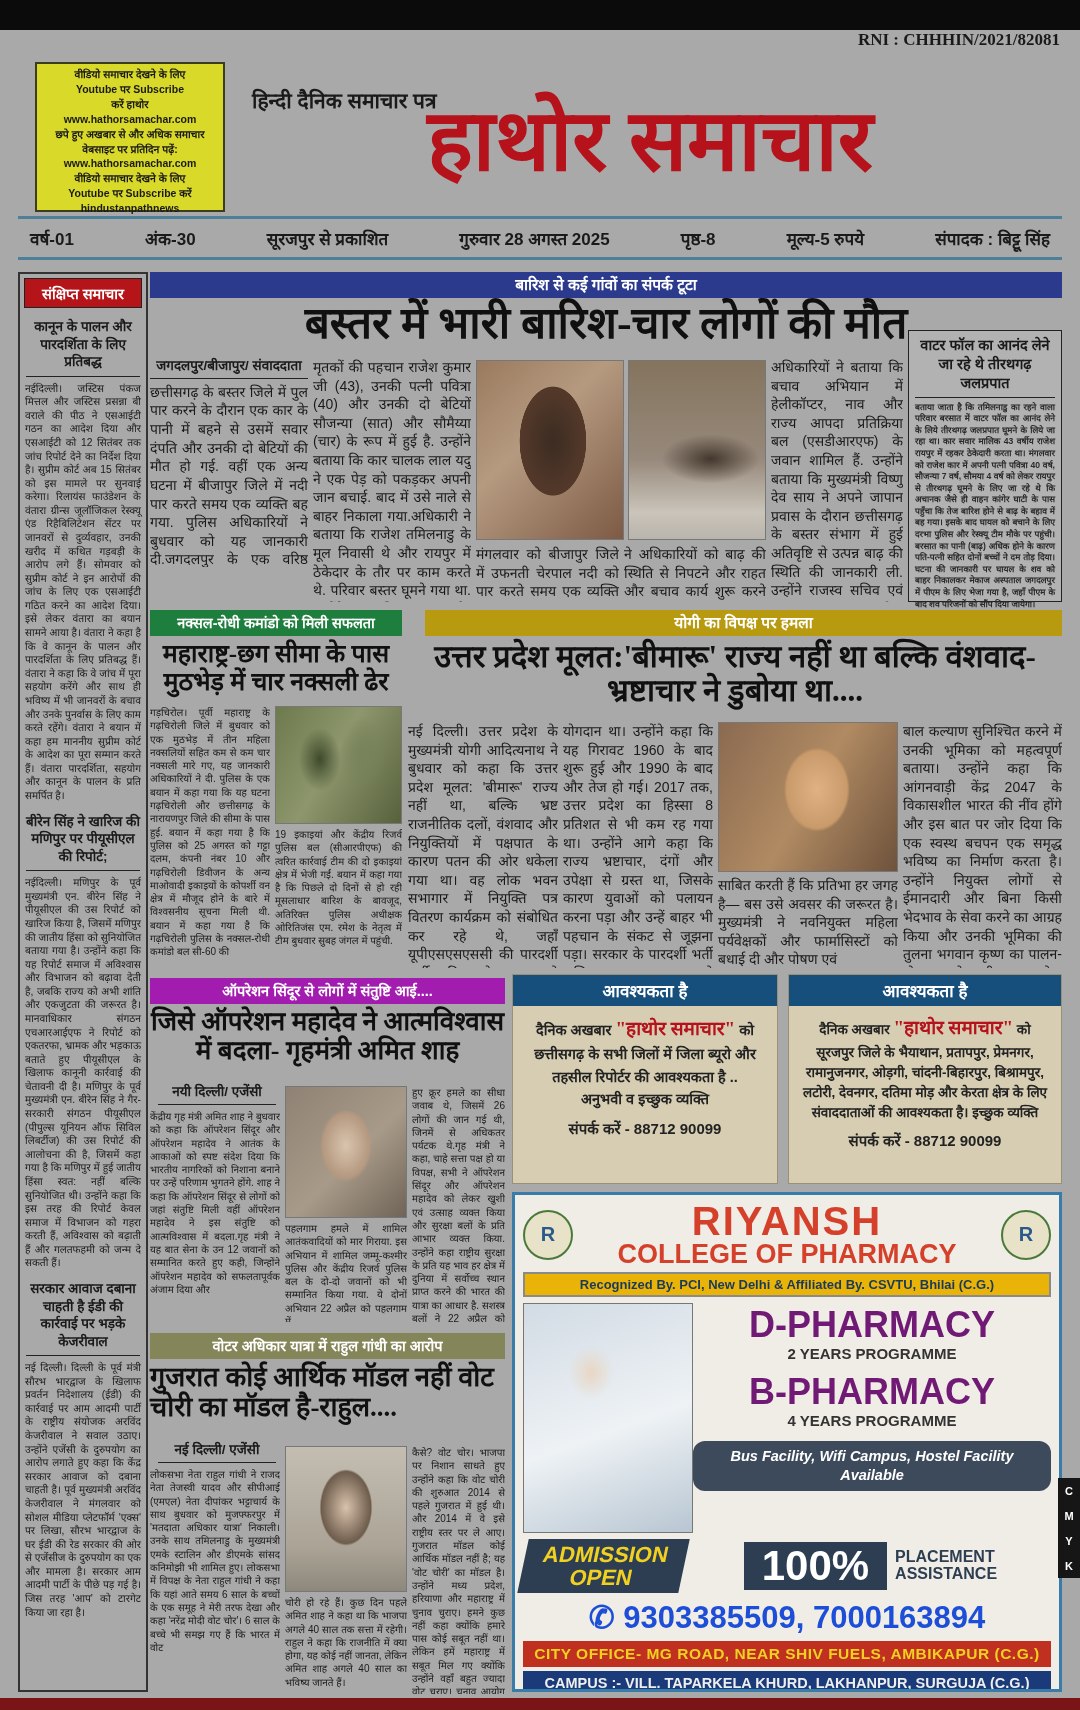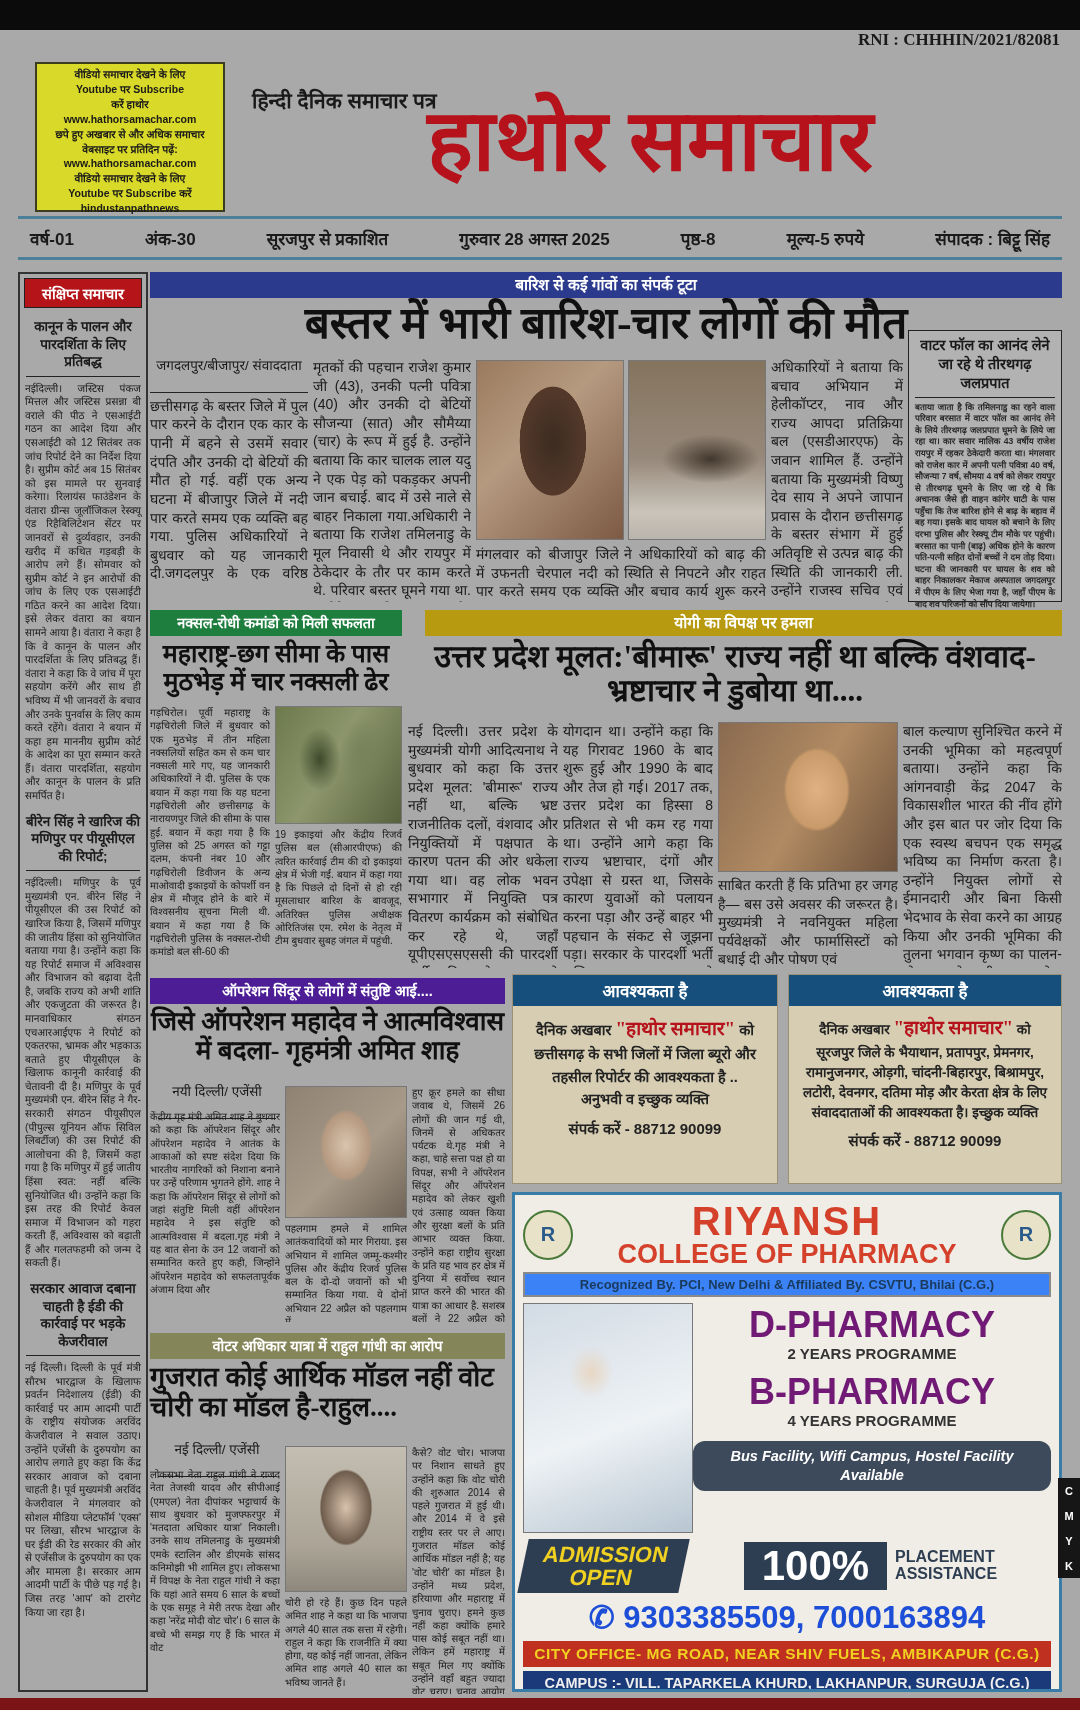--- a/index.html
+++ b/index.html
@@ -25,21 +25,21 @@
   
   .sidebar{left:18px;top:272px;width:130px;height:1420px;border:2px solid #333;padding:4px;box-sizing:border-box;overflow:hidden;}
   .sidebar-head{background:#b51418;color:#fff;font-weight:bold;text-align:center;font-size:14.5px;
                 padding:4px 2px;border:1px solid #222;}
   .sb-h{font-size:13.5px;font-weight:bold;text-align:center;border-bottom:1.5px solid #222;
         padding:6px 0 5px;margin:4px 2px 5px;line-height:1.3;}
   .sb-b{font-size:10.3px;text-align:justify;line-height:1.32;padding:0 1px;}
 
   .kicker{height:26px;color:#fff;font-weight:bold;font-size:15.5px;text-align:center;line-height:26px;overflow:hidden;}
   .hl{font-weight:800;color:#101010;text-align:center;line-height:1.1;font-family:"Liberation Serif",serif;}
-  .byline{font-weight:normal;font-size:13.5px;text-align:center;border-bottom:1.5px solid #222;padding-bottom:17px;line-height:1.25;}
+  .byline{font-weight:bold;font-size:13.5px;text-align:center;border-bottom:1.5px solid #222;padding-bottom:3px;line-height:1.25;}
   .body-col{font-size:14px;text-align:justify;line-height:1.33;overflow:hidden;}
   .photo{overflow:hidden;border:1px solid #777;box-sizing:border-box;}
 
   
   .ph-family{background:
      radial-gradient(55px 90px at 52% 45%, #3c2c22 0%, #54392a 60%, transparent 61%),
      linear-gradient(135deg,#9a7a5e 0%,#b59a80 40%,#7d5a44 100%);}
   .ph-flood{background:
      radial-gradient(70px 35px at 60% 55%, #43382e 0%, transparent 70%),
      linear-gradient(#84745e 0%,#97897b 55%,#cac4ba 85%,#b9b4ac 100%);}
@@ -74,21 +74,21 @@
 
   
   .riyansh{left:512px;top:1192px;width:550px;height:500px;border:3px solid #3a7ca8;background:#f0ede6;
            box-sizing:border-box;padding:6px 8px;overflow:hidden;}
   .ry-titlebar{display:flex;align-items:center;justify-content:space-between;}
   .ry-logo{width:46px;height:46px;border-radius:50%;background:#e8e2c8;border:2px solid #4a7a3a;
            display:flex;align-items:center;justify-content:center;font-weight:800;color:#2a5a8a;font-size:20px;}
   .ry-name{text-align:center;color:#d4402a;font-weight:800;line-height:1.0;}
   .ry-name .l1{font-size:40px;letter-spacing:2px;}
   .ry-name .l2{font-size:27px;}
-  .ry-recog{margin-top:4px;border:2px solid #8a8a8a;background:#3b82f6;color:#1a3a5c;font-weight:bold;
+  .ry-recog{margin-top:4px;border:2px solid #8a8a8a;background:#eab308;color:#1a3a5c;font-weight:bold;
             font-size:13px;text-align:center;padding:3px 0;}
   .ry-main{display:flex;margin-top:6px;}
   .ry-photo{width:170px;height:230px;}
   .ry-progs{flex:1;text-align:center;padding-top:4px;}
   .ry-prog{font-size:36px;font-weight:800;color:#701a75;line-height:1.0;}
   .ry-sub{font-size:15px;font-weight:800;color:#333;margin:2px 0 12px;}
   .ry-pill{display:inline-block;background:#3d4a5c;color:#fff;border-radius:12px;font-size:14.5px;
            font-weight:bold;font-style:italic;padding:6px 14px;line-height:1.3;}
   .ry-band{display:flex;align-items:center;margin-top:6px;}
   .ry-adm{background:#2e3e52;color:#f0d020;font-weight:800;font-size:22px;text-align:center;
@@ -176,21 +176,21 @@
   <div class="abs body-col" style="left:275px;top:828px;width:127px;height:138px;font-size:10px;">19 इकाइयां और केंद्रीय रिजर्व पुलिस बल (सीआरपीएफ) की त्वरित कार्रवाई टीम की दो इकाइयां क्षेत्र में भेजी गईं. बयान में कहा गया है कि पिछले दो दिनों से हो रही मूसलाधार बारिश के बावजूद, अतिरिक्त पुलिस अधीक्षक ओरितिजंस एम. रमेश के नेतृत्व में टीम बुधवार सुबह जंगल में पहुंची.</div>
 
   <div class="abs kicker" style="left:425px;top:610px;width:637px;background:#b89a10;">योगी का विपक्ष पर हमला</div>
   <div class="abs hl" style="left:408px;top:640px;width:654px;font-size:31px;">उत्तर प्रदेश मूलत:'बीमारू' राज्य नहीं था बल्कि वंशवाद-भ्रष्टाचार ने डुबोया था....</div>
   <div class="abs body-col" style="left:408px;top:722px;width:150px;height:246px;">नई दिल्ली। उत्तर प्रदेश के मुख्यमंत्री योगी आदित्यनाथ ने बुधवार को कहा कि उत्तर प्रदेश मूलत: 'बीमारू' राज्य नहीं था, बल्कि भ्रष्ट राजनीतिक दलों, वंशवाद और नियुक्तियों में पक्षपात के कारण पतन की ओर धकेला गया था। वह लोक भवन सभागार में नियुक्ति पत्र वितरण कार्यक्रम को संबोधित कर रहे थे, जहाँ यूपीएसएसएससी की पारदर्शी भर्ती प्रक्रिया के माध्यम से चयनित 2,425 महिला पर्यवेक्षकों और 13 फार्मासिस्टों को नियुक्ति पत्र प्रदान किए गए। योगी ने कहा कि 1947 से 1960 तक, उत्तर प्रदेश देश के अग्रणी राज्यों में से एक था, जिसका राष्ट्रीय सकल घरेलू उत्पाद में 14 प्रतिशत से अधिक का</div>
   <div class="abs body-col" style="left:563px;top:722px;width:150px;height:246px;">योगदान था। उन्होंने कहा कि यह गिरावट 1960 के बाद शुरू हुई और 1990 के बाद और तेज हो गई। 2017 तक, उत्तर प्रदेश का हिस्सा 8 प्रतिशत से भी कम रह गया था। उन्होंने आगे कहा कि राज्य भ्रष्टाचार, दंगों और उपेक्षा से ग्रस्त था, जिसके कारण युवाओं को पलायन करना पड़ा और उन्हें बाहर भी पहचान के संकट से जूझना पड़ा। सरकार के पारदर्शी भर्ती अभियान पर प्रकाश डालते हुए, योगी ने कहा कि अब दूरदराज और आदिवासी इलाकों के योग्य युवाओं तक अवसर पहुँच रहे हैं। उन्होंने कहा कि हर युवा के सपने होते हैं, लेकिन जब वे भेदभाव का शिकार होते हैं, तो यह राष्ट्रीय क्षति है। आज की निष्पक्ष नियुक्तियाँ</div>
   <div class="abs photo ph-yogi" style="left:718px;top:722px;width:180px;height:150px;"></div>
   <div class="abs body-col" style="left:718px;top:876px;width:180px;height:92px;">साबित करती हैं कि प्रतिभा हर जगह है— बस उसे अवसर की जरूरत है। मुख्यमंत्री ने नवनियुक्त महिला पर्यवेक्षकों और फार्मासिस्टों को बधाई दी और पोषण एवं</div>
   <div class="abs body-col" style="left:903px;top:722px;width:159px;height:246px;">बाल कल्याण सुनिश्चित करने में उनकी भूमिका को महत्वपूर्ण बताया। उन्होंने कहा कि आंगनवाड़ी केंद्र 2047 के विकासशील भारत की नींव होंगे और इस बात पर जोर दिया कि एक स्वस्थ बचपन एक समृद्ध भविष्य का निर्माण करता है। उन्होंने नियुक्त लोगों से ईमानदारी और बिना किसी भेदभाव के सेवा करने का आग्रह किया और उनकी भूमिका की तुलना भगवान कृष्ण का पालन-पोषण करने वाली माता यशोदा से की। स्कूलों के विलय की विपक्ष की आलोचना का जवाब देते हुए, योगी ने कहा कि जीर्ण-शीर्ण स्कूलों का स्थानांतरण और छात्र-शिक्षक अनुपात में सुधार राष्ट्रीय शिक्षा नीति के अनुरूप है।</div>
 
-  <div class="abs kicker" style="left:150px;top:978px;width:355px;background:#4c1d95;font-size:14.5px;">ऑपरेशन सिंदूर से लोगों में संतुष्टि आई....</div>
+  <div class="abs kicker" style="left:150px;top:978px;width:355px;background:#a21caf;font-size:14.5px;">ऑपरेशन सिंदूर से लोगों में संतुष्टि आई....</div>
   <div class="abs hl" style="left:150px;top:1008px;width:355px;font-size:26px;">जिसे ऑपरेशन महादेव ने आत्मविश्वास में बदला- गृहमंत्री अमित शाह</div>
   <div class="abs byline" style="left:158px;top:1084px;width:118px;">नयी दिल्ली/ एजेंसी</div>
   <div class="abs body-col" style="left:150px;top:1110px;width:130px;height:212px;font-size:10px;">केंद्रीय गृह मंत्री अमित शाह ने बुधवार को कहा कि ऑपरेशन सिंदूर और ऑपरेशन महादेव ने आतंक के आकाओं को स्पष्ट संदेश दिया कि भारतीय नागरिकों को निशाना बनाने पर उन्हें परिणाम भुगतने होंगे. शाह ने कहा कि ऑपरेशन सिंदूर से लोगों को जहां संतुष्टि मिली वहीं ऑपरेशन महादेव ने इस संतुष्टि को आत्मविश्वास में बदला.गृह मंत्री ने यह बात सेना के उन 12 जवानों को सम्मानित करते हुए कही, जिन्होंने ऑपरेशन महादेव को सफलतापूर्वक अंजाम दिया और</div>
   <div class="abs photo ph-shah" style="left:285px;top:1086px;width:122px;height:132px;"></div>
   <div class="abs body-col" style="left:285px;top:1222px;width:122px;height:100px;font-size:10px;">पहलगाम हमले में शामिल आतंकवादियों को मार गिराया. इस अभियान में शामिल जम्मू-कश्मीर पुलिस और केंद्रीय रिजर्व पुलिस बल के दो-दो जवानों को भी सम्मानित किया गया. ये दोनों अभियान 22 अप्रैल को पहलगाम में</div>
   <div class="abs body-col" style="left:412px;top:1086px;width:93px;height:236px;font-size:10px;">हुए क्रूर हमले का सीधा जवाब थे, जिसमें 26 लोगों की जान गई थी, जिनमें से अधिकतर पर्यटक थे.गृह मंत्री ने कहा, चाहे सत्ता पक्ष हो या विपक्ष, सभी ने ऑपरेशन सिंदूर और ऑपरेशन महादेव को लेकर खुशी एवं उत्साह व्यक्त किया और सुरक्षा बलों के प्रति आभार व्यक्त किया. उन्होंने कहा राष्ट्रीय सुरक्षा के प्रति यह भाव हर क्षेत्र में दुनिया में सर्वोच्च स्थान प्राप्त करने की भारत की यात्रा का आधार है. सशस्त्र बलों ने 22 अप्रैल को पहलगाम में हुए आतंकवादी हमले के जवाब में ऑपरेशन सिंदूर चलाया था.</div>
 
   <div class="abs hl" style="left:150px;top:1363px;width:355px;font-size:27px;text-align:left;">गुजरात कोई आर्थिक मॉडल नहीं वोट चोरी का मॉडल है-राहुल....</div>
   <div class="abs kicker" style="left:150px;top:1333px;width:355px;background:#85855a;font-size:14.5px;">वोटर अधिकार यात्रा में राहुल गांधी का आरोप</div>
   <div class="abs byline" style="left:158px;top:1442px;width:118px;">नई दिल्ली/ एजेंसी</div>

